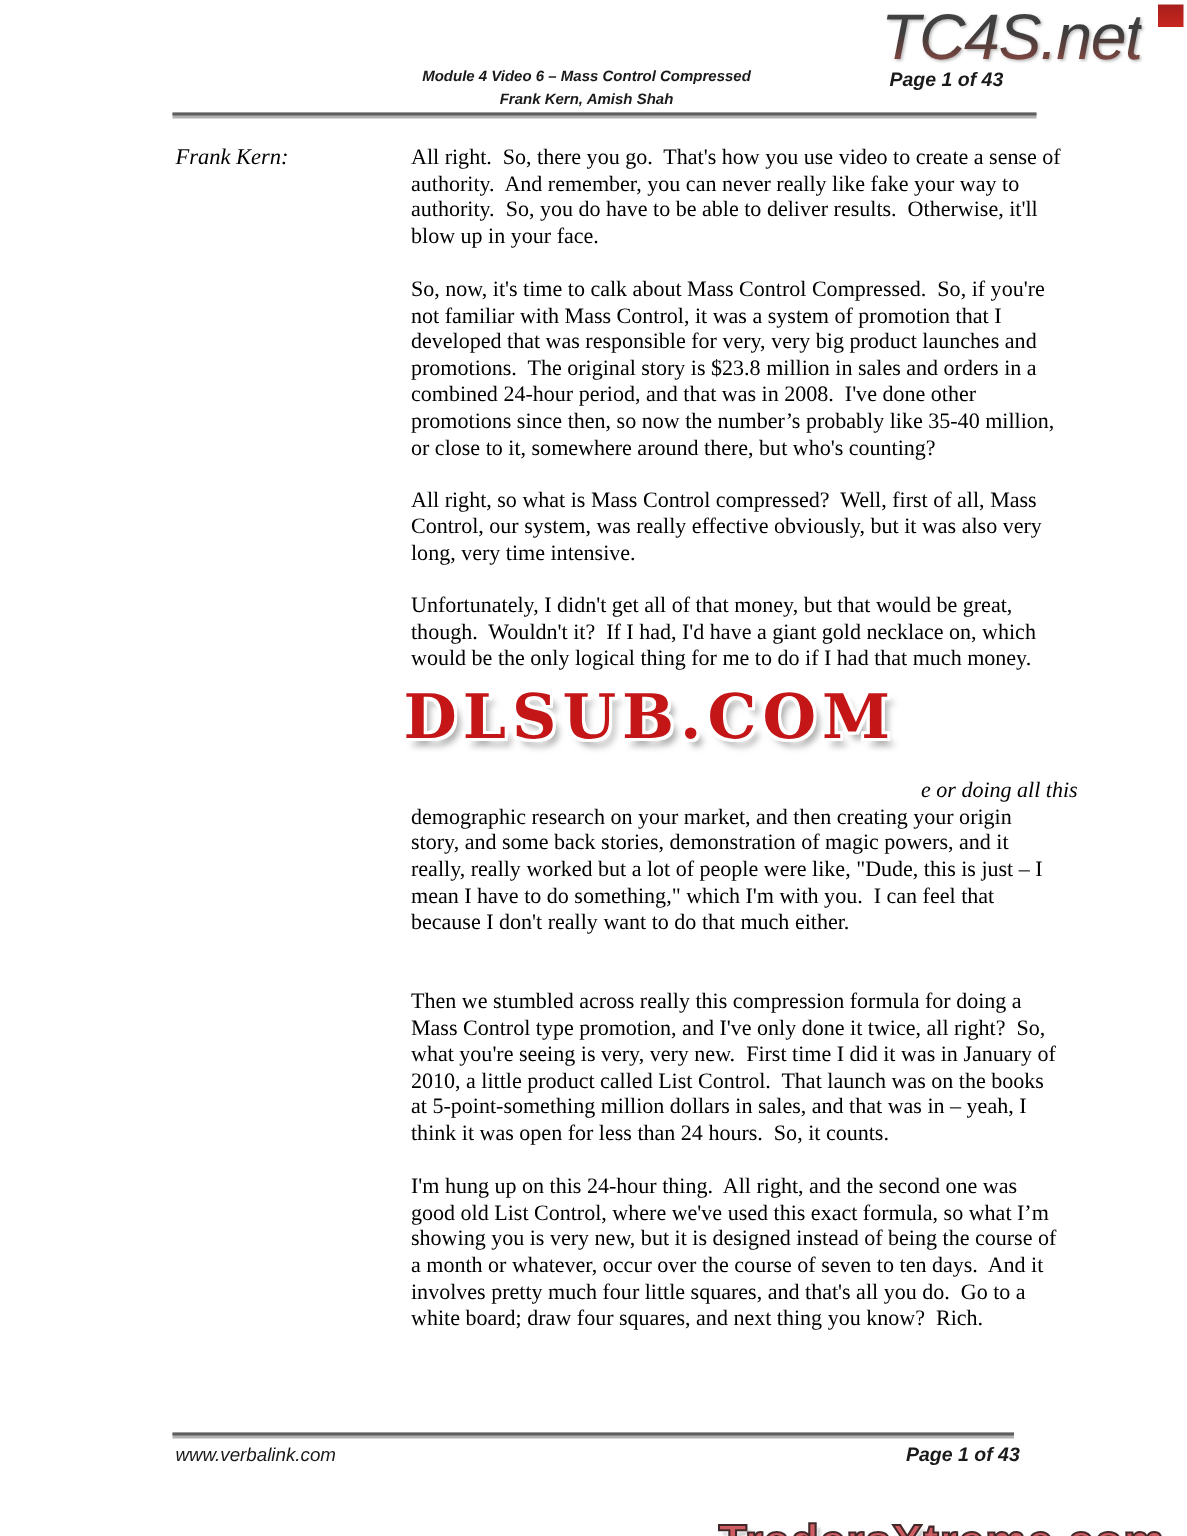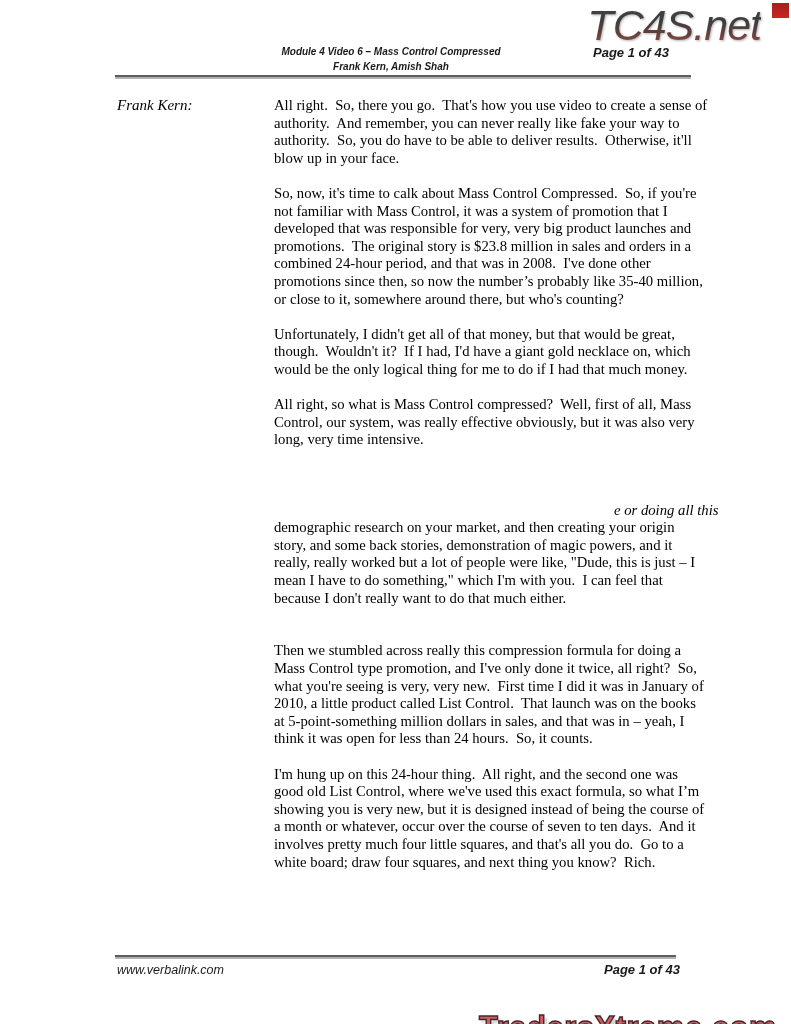--- a/index.html
+++ b/index.html
@@ -116,23 +116,24 @@
   </div>
   <div class="header-page">Page 1 of 43</div>
 
   <div class="rule rule-top"></div>
 
   <div class="speaker">Frank Kern:</div>
 
   <div class="column">
     <p class="para">All right.  So, there you go.  That's how you use video to create a sense of authority.  And remember, you can never really like fake your way to authority.  So, you do have to be able to deliver results.  Otherwise, it'll blow up in your face.</p>
     <p class="para">So, now, it's time to calk about Mass Control Compressed.  So, if you're not familiar with Mass Control, it was a system of promotion that I developed that was responsible for very, very big product launches and promotions.  The original story is $23.8 million in sales and orders in a combined 24-hour period, and that was in 2008.  I've done other promotions since then, so now the number’s probably like 35-40 million, or close to it, somewhere around there, but who's counting?</p>
+    <p class="para">All right, so what is Mass Control compressed?  Well, first of all, Mass Control, our system, was really effective obviously, but it was also very long, very time intensive.</p>
     <p class="para">Unfortunately, I didn't get all of that money, but that would be great, though.  Wouldn't it?  If I had, I'd have a giant gold necklace on, which would be the only logical thing for me to do if I had that much money.</p>
-    <p class="para">All right, so what is Mass Control compressed?  Well, first of all, Mass Control, our system, was really effective obviously, but it was also very long, very time intensive.</p>
     <div class="para para-wm">
+      <span class="watermark">DLSUB.COM</span>
       <span class="partial-line">e or doing all this</span><span>demographic research on your market, and then creating your origin story, and some back stories, demonstration of magic powers, and it really, really worked but a lot of people were like, "Dude, this is just – I mean I have to do something," which I'm with you.  I can feel that because I don't really want to do that much either.</span>
     </div>
     <p class="para">Then we stumbled across really this compression formula for doing a Mass Control type promotion, and I've only done it twice, all right?  So, what you're seeing is very, very new.  First time I did it was in January of 2010, a little product called List Control.  That launch was on the books at 5-point-something million dollars in sales, and that was in – yeah, I think it was open for less than 24 hours.  So, it counts.</p>
     <p class="para">I'm hung up on this 24-hour thing.  All right, and the second one was good old List Control, where we've used this exact formula, so what I’m showing you is very new, but it is designed instead of being the course of a month or whatever, occur over the course of seven to ten days.  And it involves pretty much four little squares, and that's all you do.  Go to a white board; draw four squares, and next thing you know?  Rich.</p>
   </div>
 
   <div class="rule rule-bottom"></div>
   <div class="footer-site">www.verbalink.com</div>
   <div class="footer-page">Page 1 of 43</div>
 

